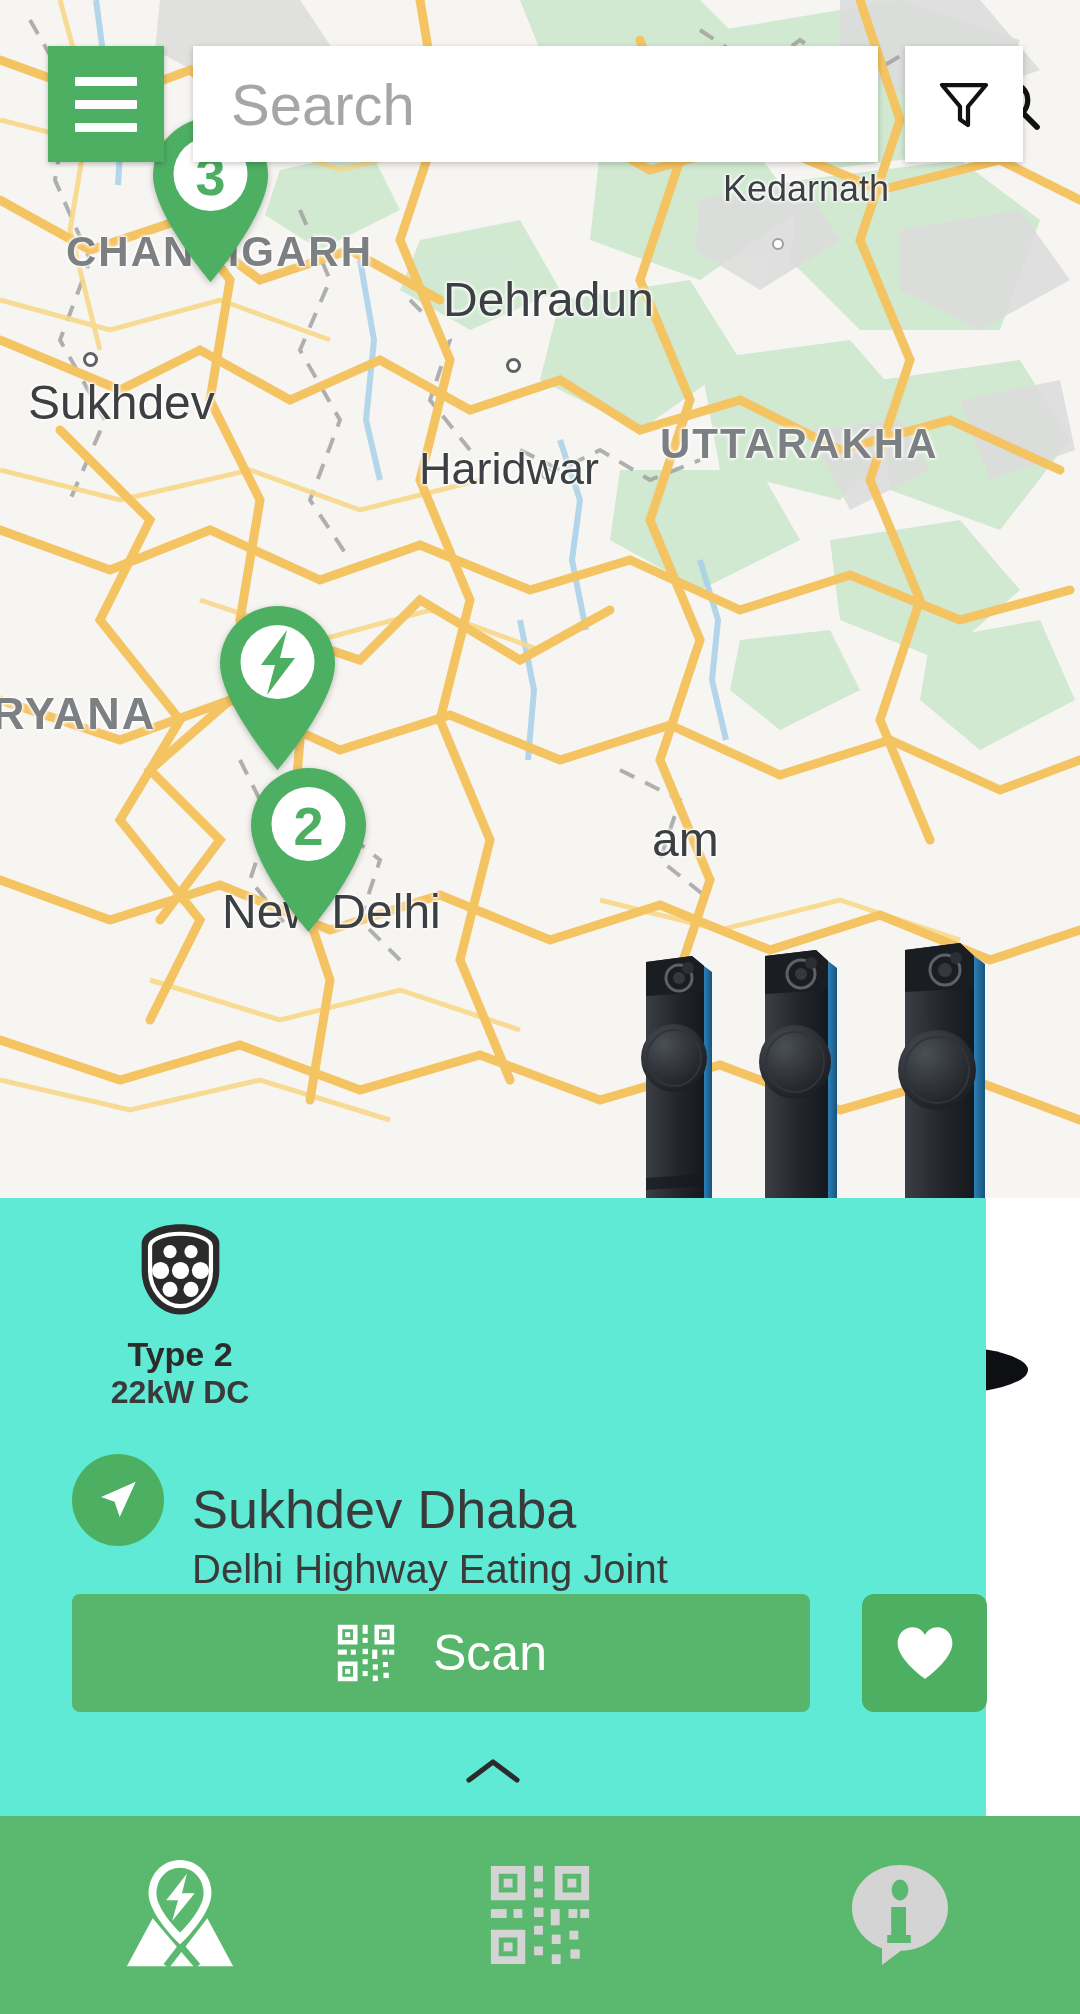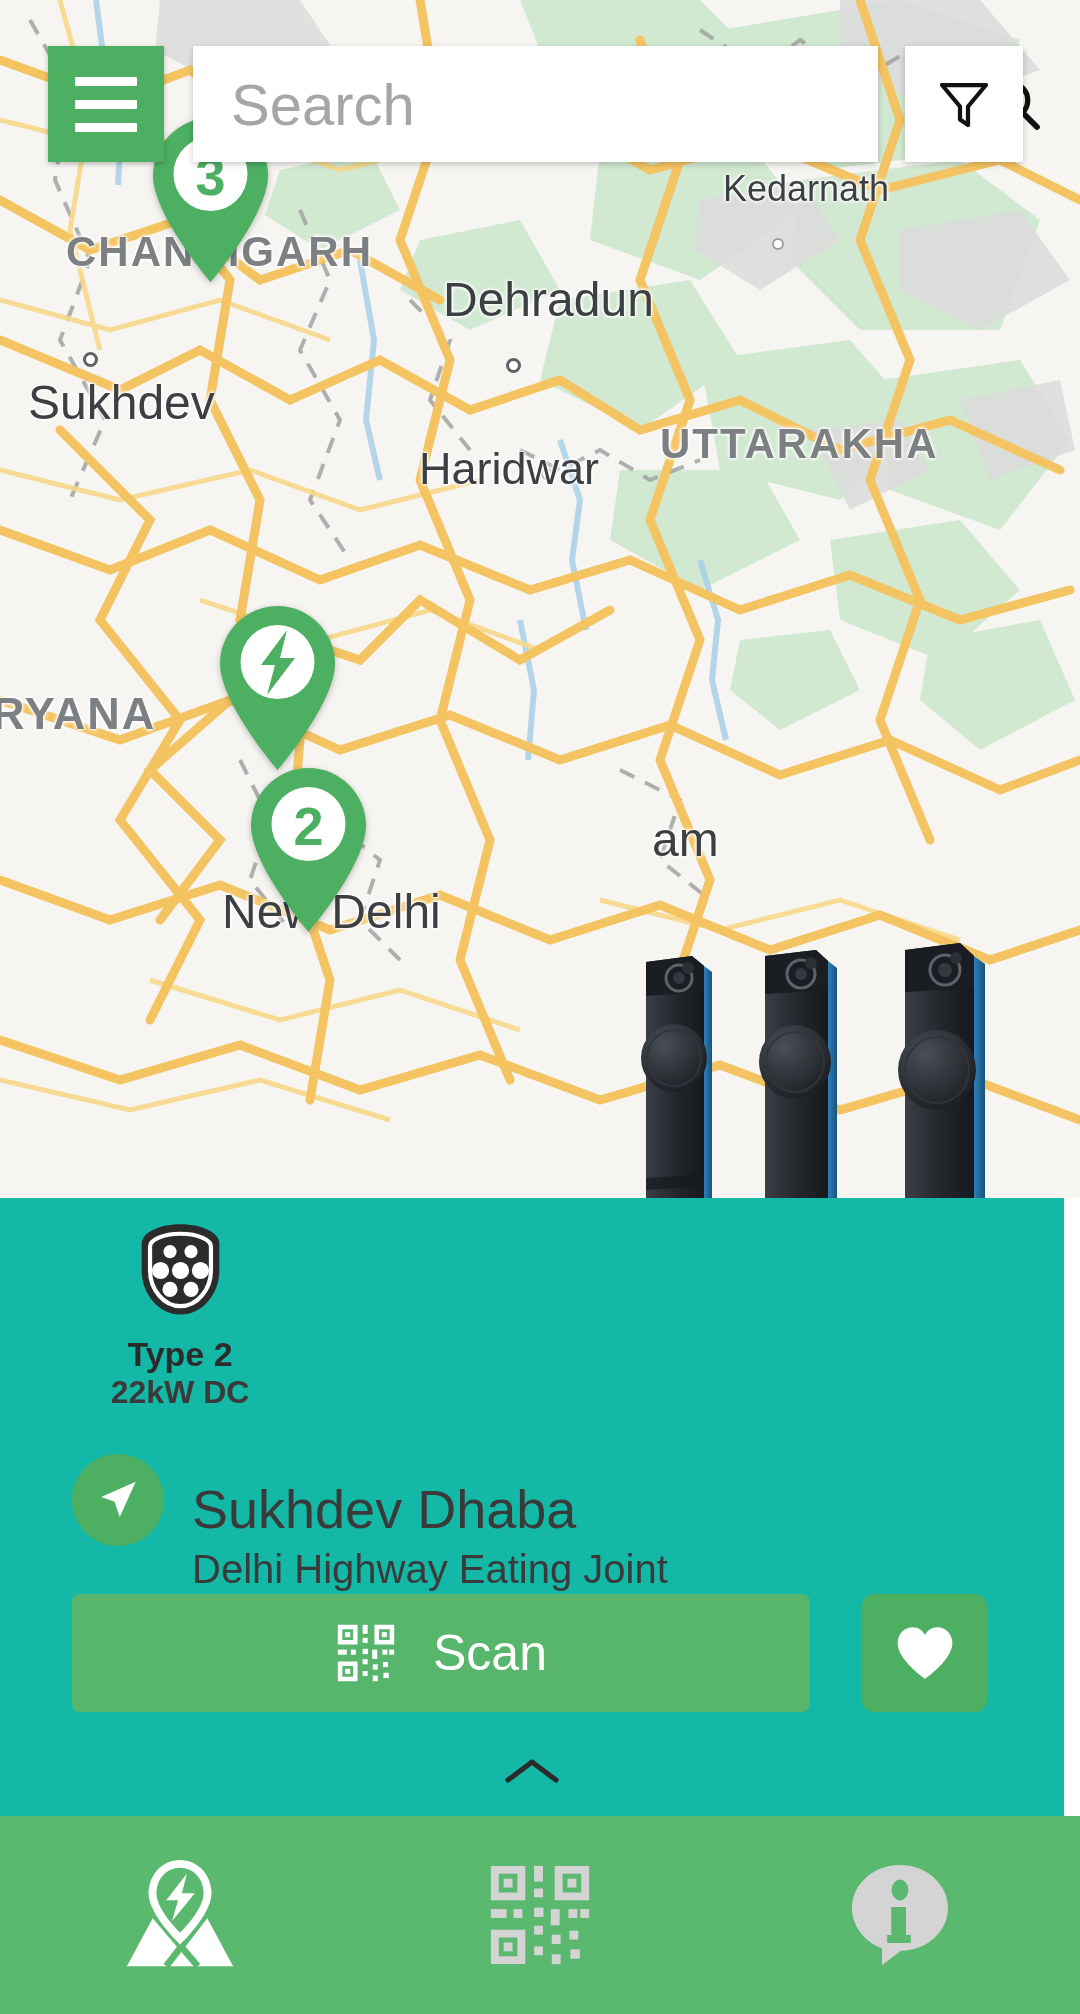--- a/index.html
+++ b/index.html
@@ -72,22 +72,22 @@
   }
 
   
   .charger-photo {
     position: absolute; left: 600px; top: 930px; width: 480px; height: 470px;
     overflow: hidden; pointer-events: none;
   }
 
   
   .card {
-    position: absolute; left: 0; top: 1198px; width: 1064px; height: 618px;
-    background: #14b8a6; z-index: 5;
+    position: absolute; left: 0; top: 1198px; width: 986px; height: 618px;
+    background: #5eead4; z-index: 5;
   }
   .connector {
     position: absolute; left: 80px; top: 20px; width: 200px; text-align: center;
   }
   .connector-label {
     margin-top: 8px; font-size: 34px; font-weight: 700; color: #2b2b2b; line-height: 1.15;
   }
   .connector-sub { font-size: 32px; font-weight: 700; color: #3a3a3a; line-height: 1.15; }
 
   .station { position: absolute; left: 72px; top: 252px; display: flex; align-items: flex-start; gap: 28px; }

